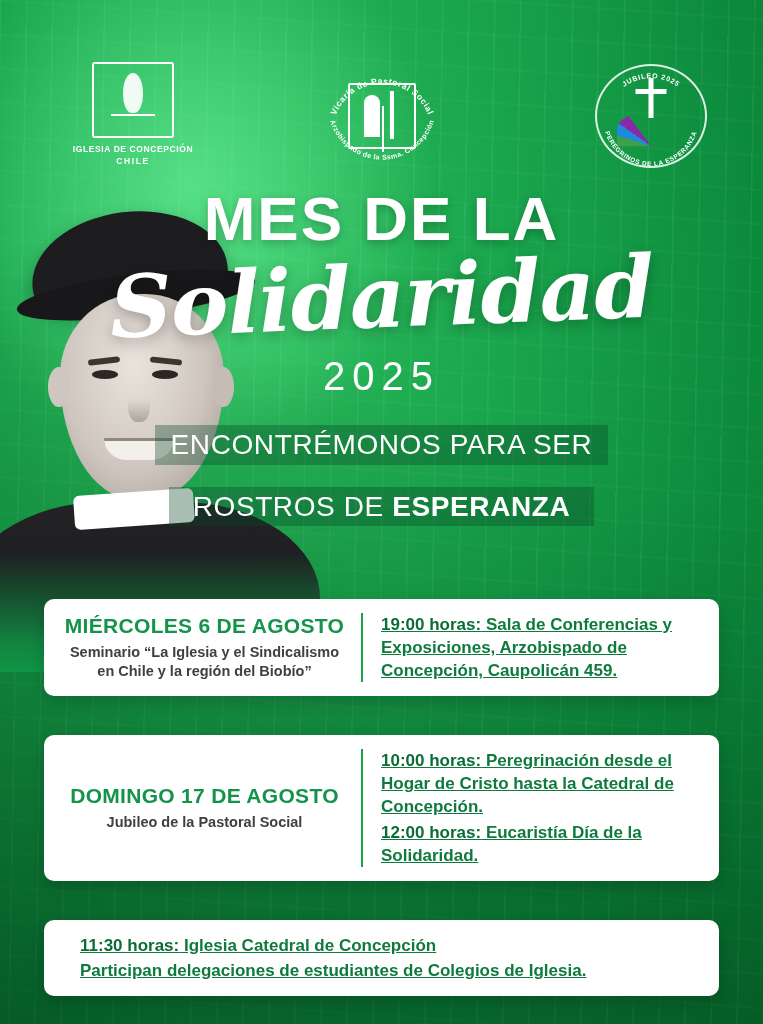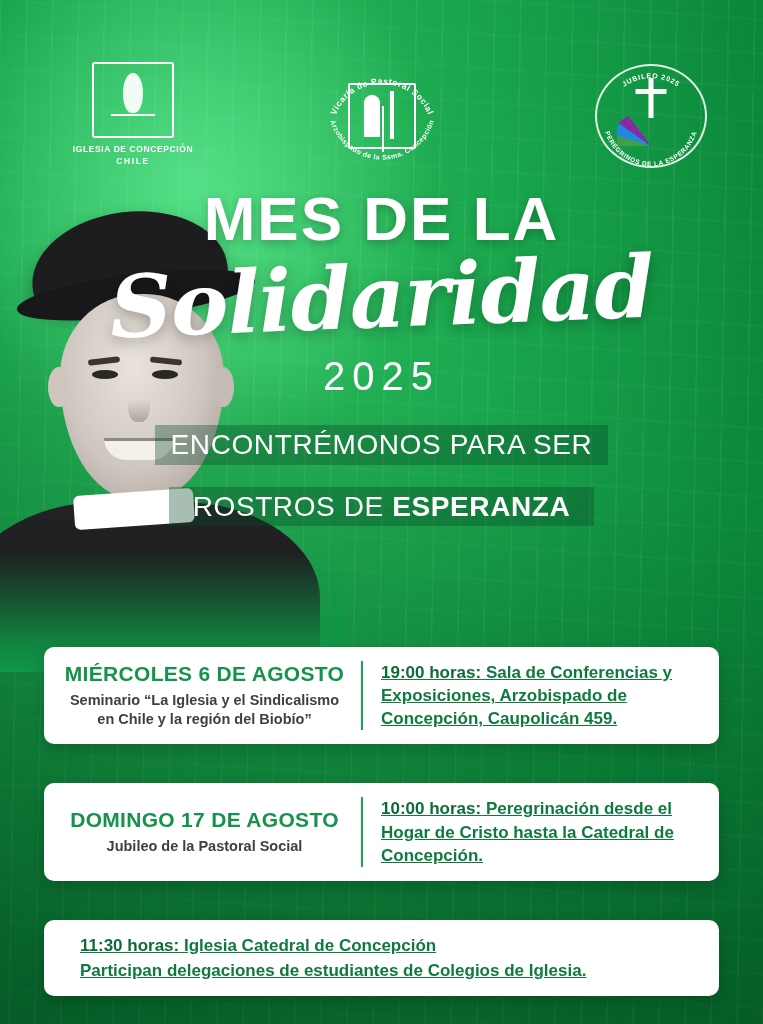--- a/index.html
+++ b/index.html
@@ -464,20 +464,23 @@
 
     <div class="card">
       <div class="card-left">
         <div class="card-day">DOMINGO 17 DE AGOSTO</div>
         <div class="card-desc">Jubileo de la Pastoral Social</div>
       </div>
       <div class="card-right">
         <div class="detail">
           <span class="hour">10:00 horas:</span><span> Peregrinación desde el Hogar de Cristo hasta la Catedral de Concepción.</span>
         </div>
+        <div class="detail">
+          <span class="hour">12:00 horas:</span><span> Eucaristía Día de la Solidaridad.</span>
+        </div>
       </div>
     </div>
 
     <div class="card">
       <div class="card-right">
         <div class="detail">
           <span class="hour">11:30 horas:</span><span> Iglesia Catedral de Concepción</span>
         </div>
         <div class="detail">
           <span class="hour"></span><span>Participan delegaciones de estudiantes de Colegios de Iglesia.</span>

